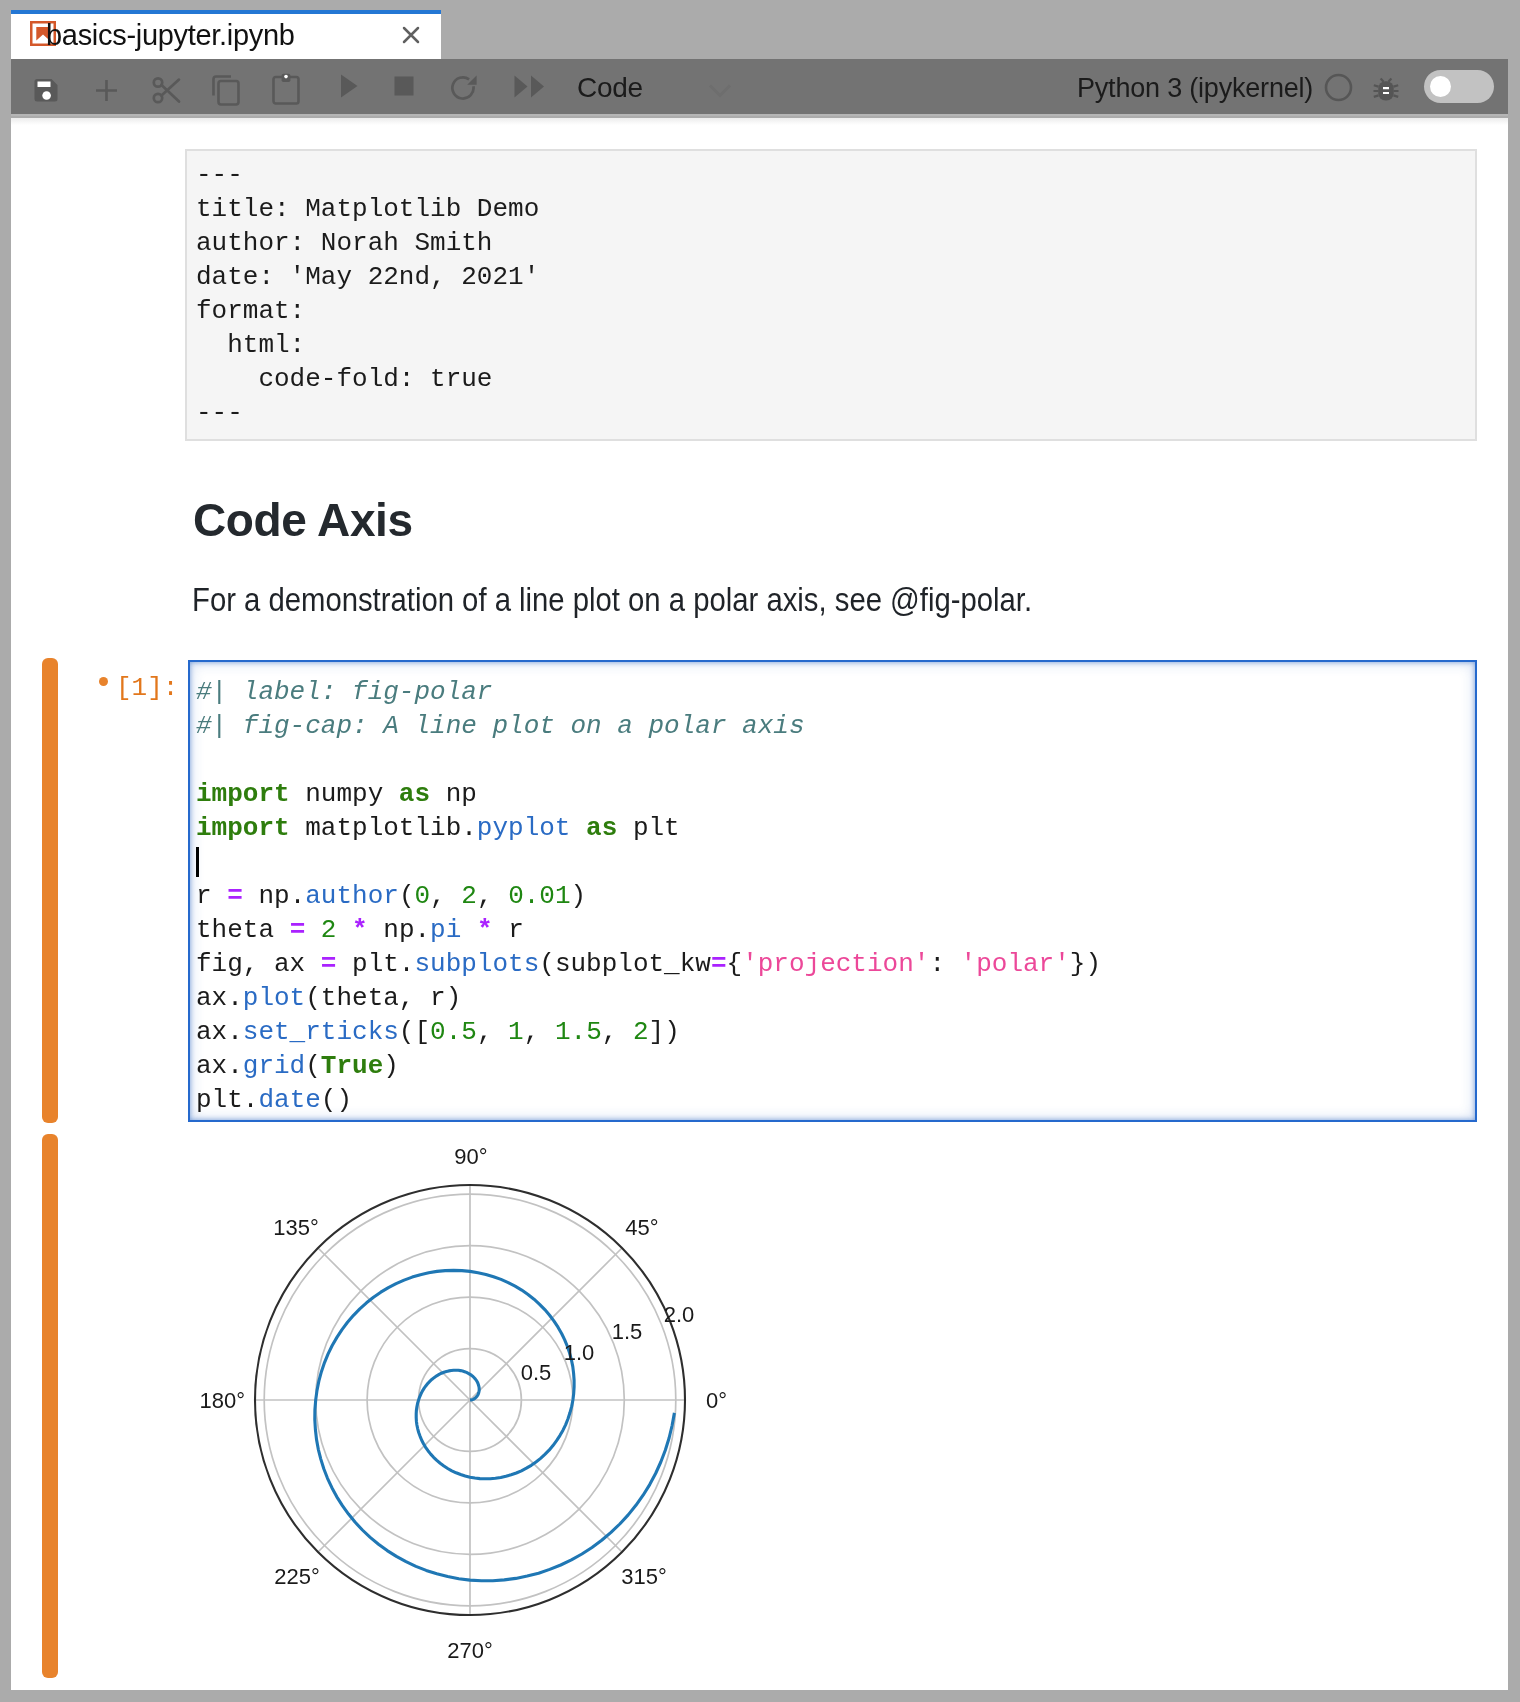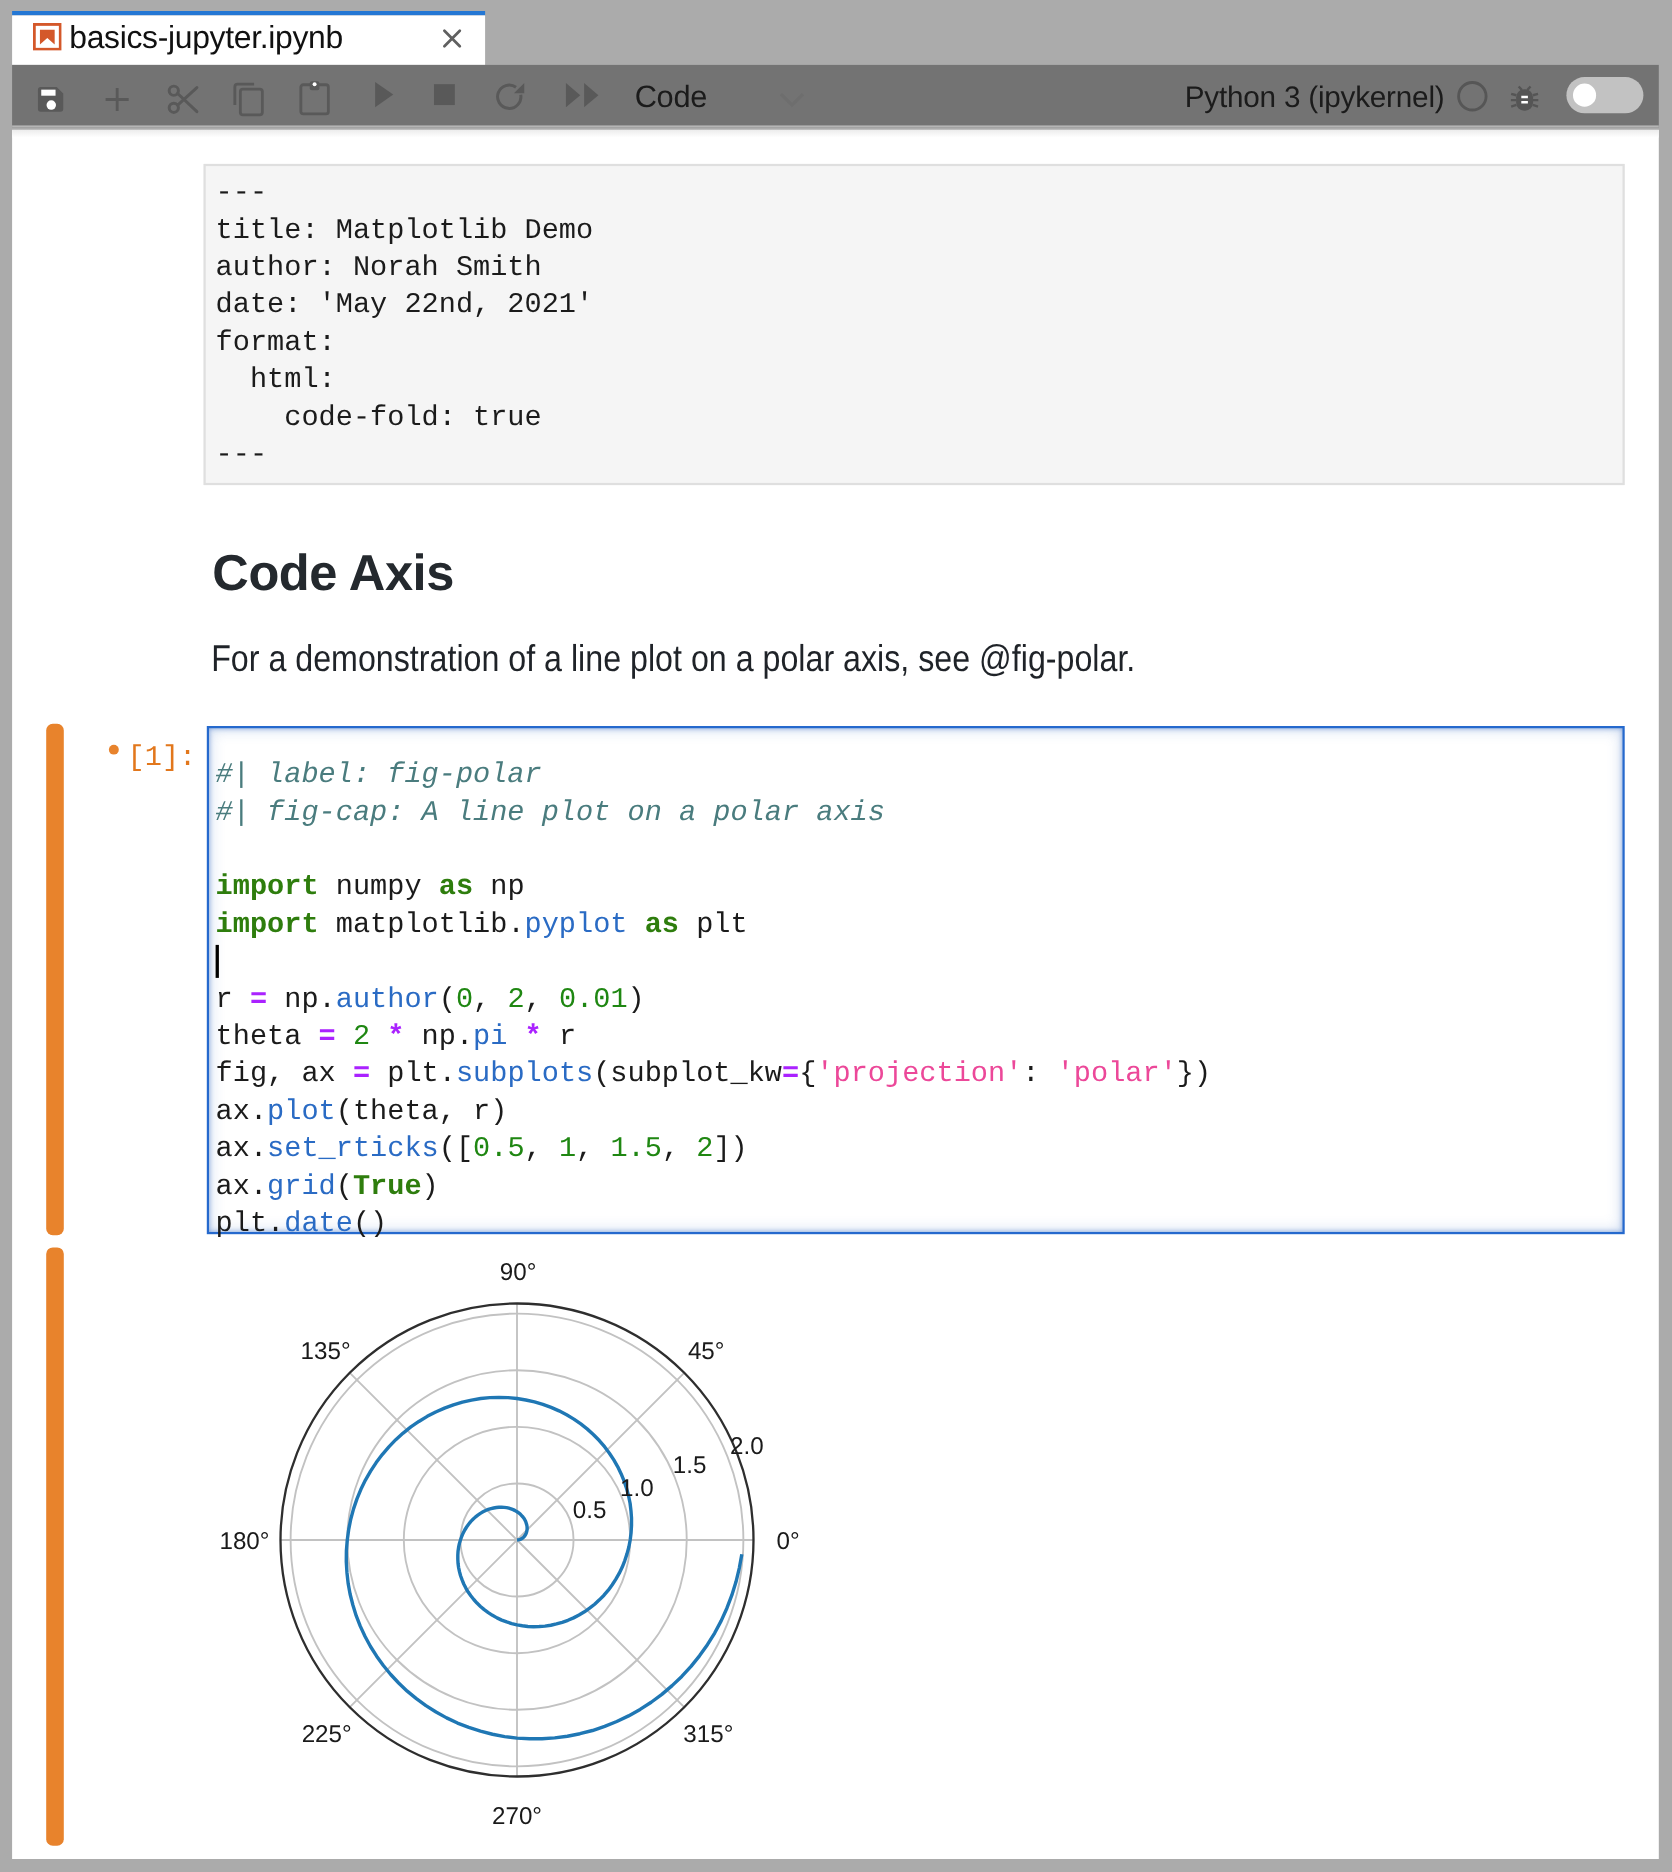--- a/index.html
+++ b/index.html
@@ -1,27 +1,27 @@
 <!DOCTYPE html>
 <html><head>
 <meta charset="utf-8">
 <style>
 * { margin:0; padding:0; box-sizing:border-box; }
 html,body { width:1520px; height:1702px; background:#ababab; font-family:"Liberation Sans",sans-serif; }
 .abs { position:absolute; }
 #tab { left:11px; top:14px; width:430px; height:45px; background:#fff; }
 #tabline { left:11px; top:10px; width:430px; height:4px; background:#2477d4; }
-#tabtitle { left:52px; top:5px; font-size:29px; color:#111; letter-spacing:-0.3px; }
+#tabtitle { left:35px; top:5px; font-size:29px; color:#111; letter-spacing:-0.3px; }
 #toolbar { left:11px; top:59px; width:1497px; height:57px; background:#737373; border-bottom:2px solid #b5b5b5; }
 #main { left:11px; top:118px; width:1497px; height:1572px; background:#fff; overflow:hidden; }
 .mono { font-family:"Liberation Mono",monospace; font-size:26px; line-height:34px; white-space:pre; }
 #yaml { left:174px; top:31px; width:1292px; height:292px; background:#f5f5f5; border:2px solid #dfdfdf; padding:7px 0 0 9px; color:#1b1b1b; }
 #h1 { left:182px; top:375px; font-size:46px; font-weight:bold; color:#24292e; letter-spacing:-0.4px; }
 #para { left:181px; top:462px; font-size:34px; color:#1f2328; transform:scaleX(0.861); transform-origin:0 0; }
-#cell { left:177px; top:542px; width:1289px; height:462px; border:2px solid #2569cd; background:#fff; padding:25px 0 0 6px; color:#1b1b1b; box-shadow: inset 0 0 5px rgba(59,111,196,0.6), inset 0 0 14px rgba(59,111,196,0.28); }
+#cell { left:177px; top:542px; width:1289px; height:462px; border:2px solid #2569cd; background:#fff; padding:13px 0 0 6px; color:#1b1b1b; box-shadow: inset 0 0 5px rgba(59,111,196,0.6), inset 0 0 14px rgba(59,111,196,0.28); }
 #bar1 { left:31px; top:540px; width:16px; height:465px; background:#e8832c; border-radius:6px; }
 #bar2 { left:31px; top:1016px; width:16px; height:544px; background:#e8832c; border-radius:6px; }
 #bullet { left:88px; top:559px; width:9px; height:9px; border-radius:50%; background:#e8832c; }
 #prompt { left:105px; top:553px; color:#e2771c; }
 .c  { color:#4a7c7e; font-style:italic; }
 .k  { color:#2e7d0d; font-weight:bold; }
 .p  { color:#2a6bc4;text-align:right; }
 .n  { color:#1f8712; }
 .o  { color:#aa22ff; font-weight:bold; }
 .s  { color:#ec4899; }

